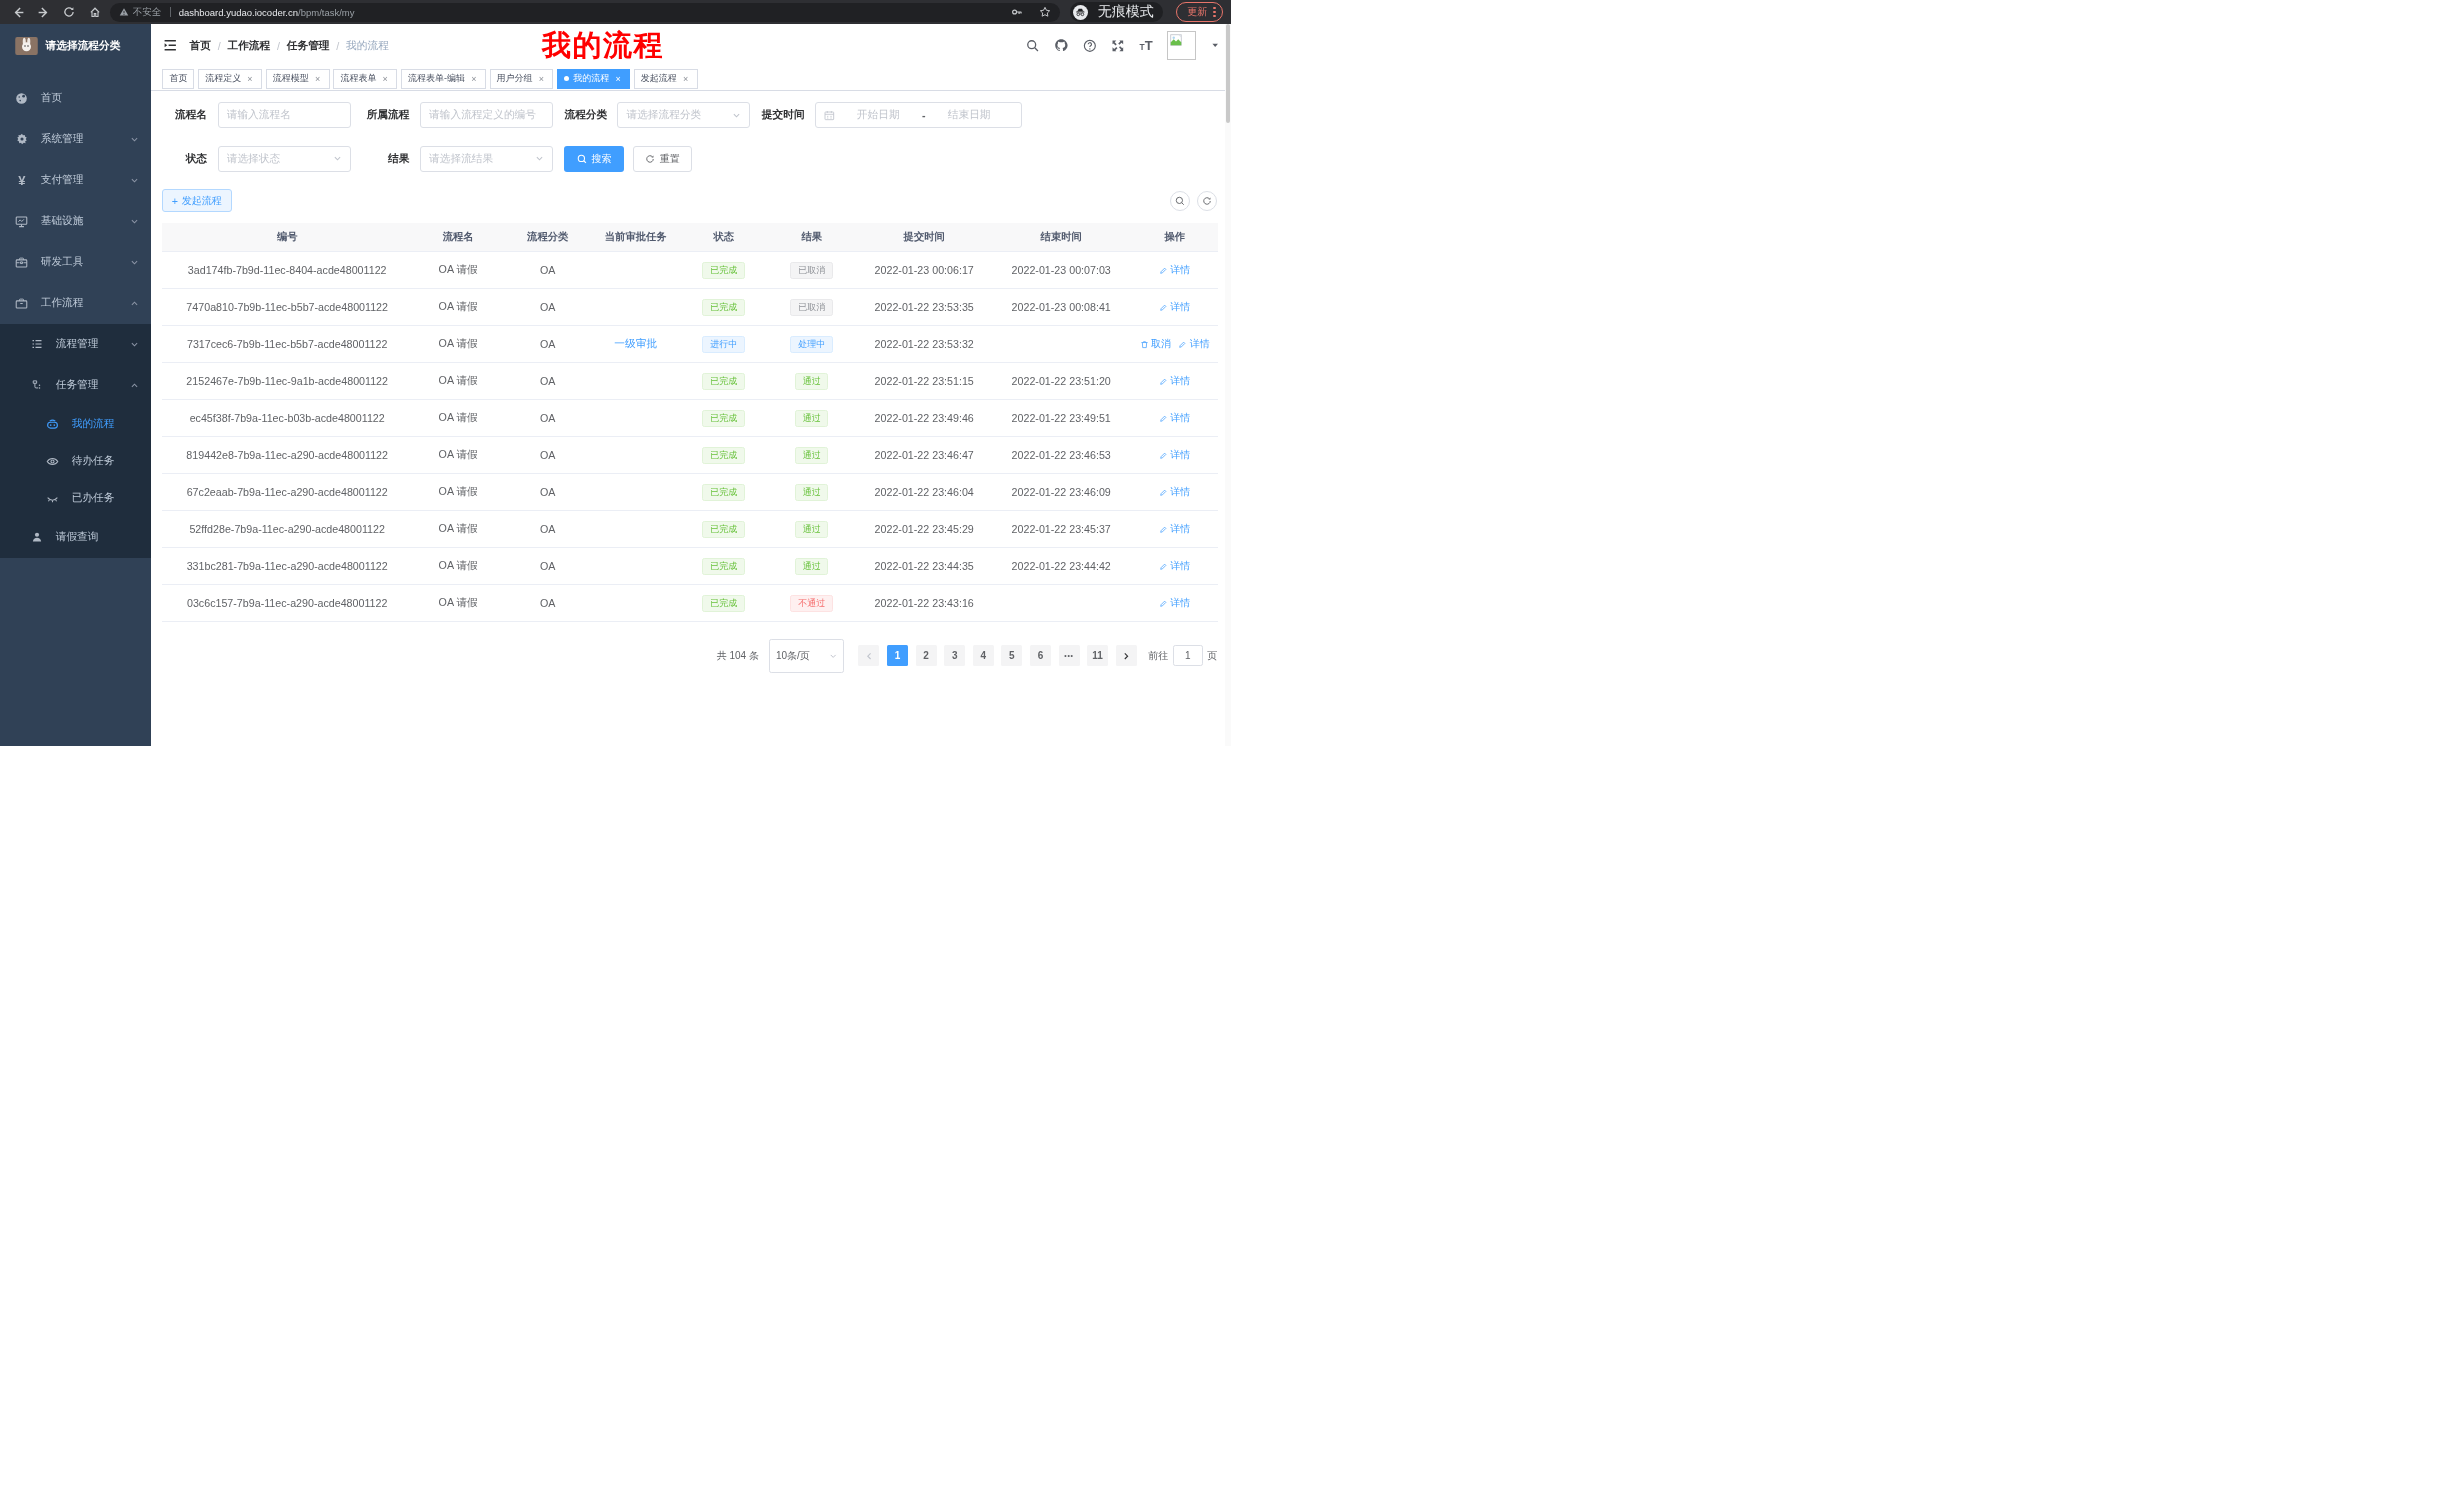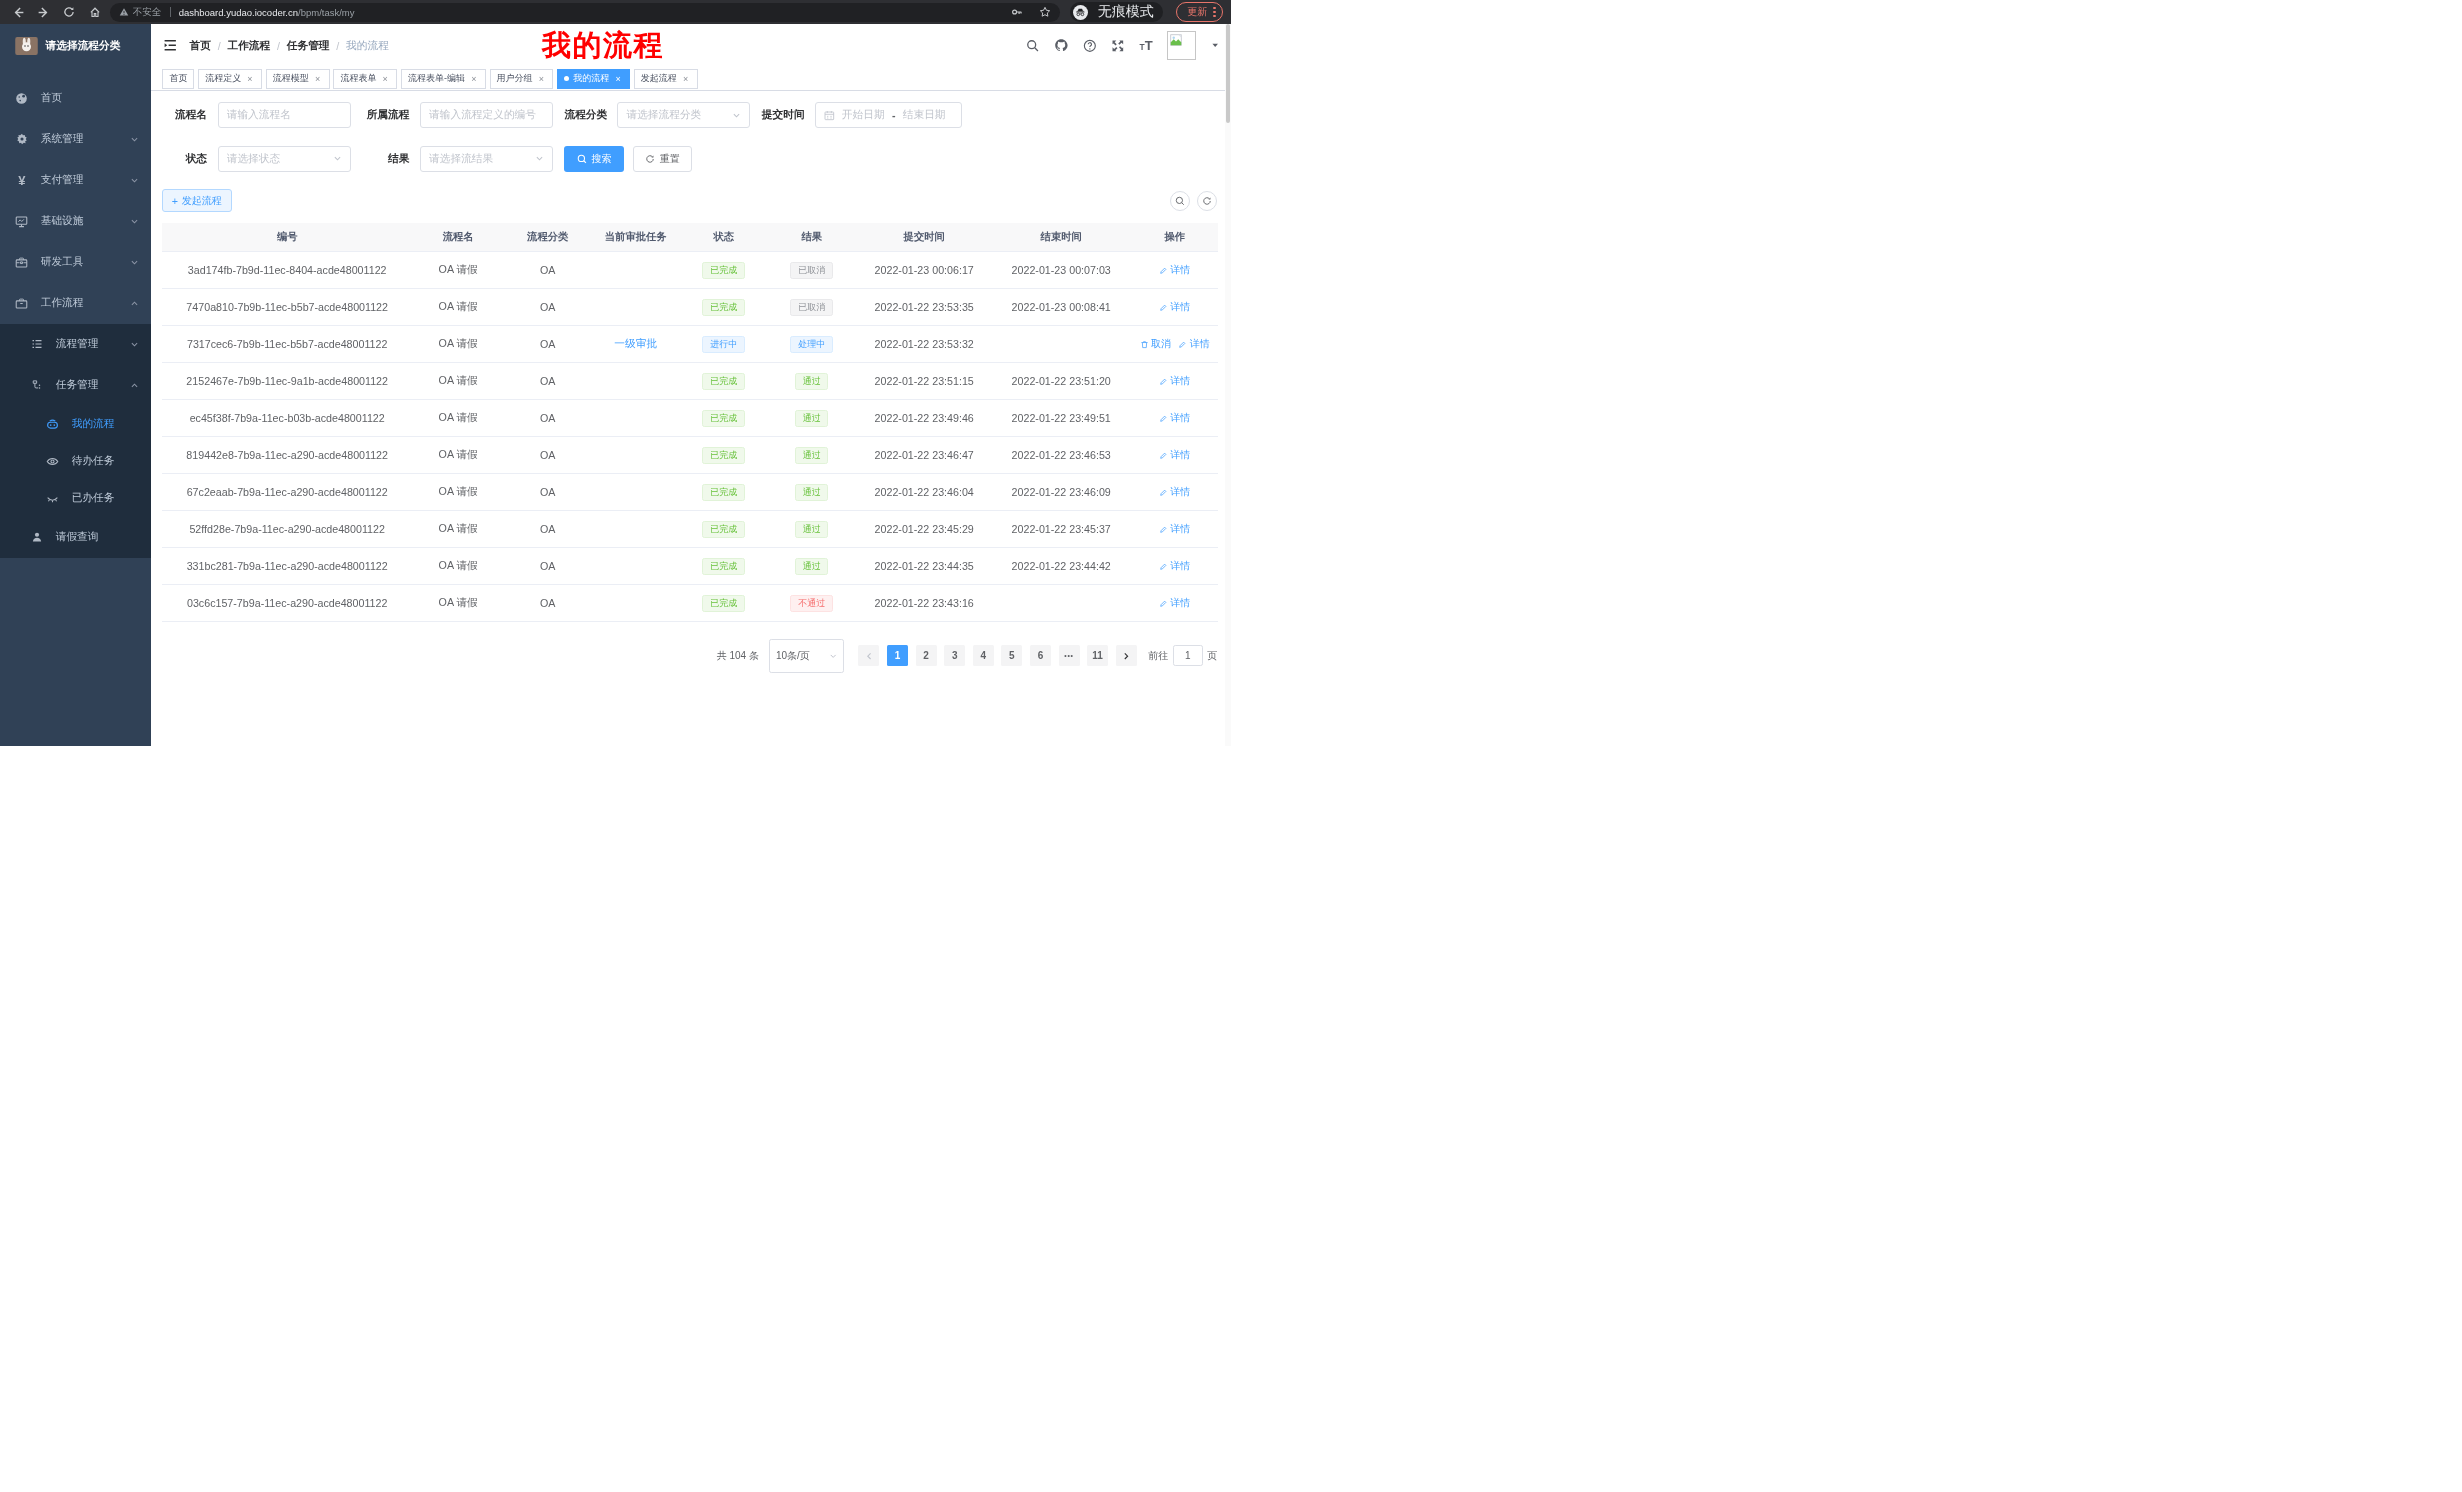--- a/index.html
+++ b/index.html
@@ -63,21 +63,21 @@
   .tv .dot { width:5.3px; height:5.3px; border-radius:50%; background:#fff; flex:0 0 auto; }
 
   
   .content { flex:1; padding:11.4px 13.7px 0 10.7px; overflow:hidden; }
   .form-row { display:flex; align-items:center; margin-bottom:17.5px; }
   .fi { display:flex; align-items:center; margin-right:11.4px; }
   .fi .flabel { font-size:10.7px; font-weight:700; color:#303133; text-align:right; padding-right:10.7px; flex:0 0 auto; white-space:nowrap; }
   .lw60 { width:56px; } .lw62 { width:58px; } .lw56 { width:53px; }
   .ctrl { width:133px; height:26px; border:0.8px solid #dcdfe6; border-radius:3px; background:#fff; display:flex; align-items:center; padding:0 8px; font-size:10.7px; color:#c0c4cc; cursor:text; }
   .ctrl.sel { cursor:pointer; justify-content:space-between; }
-  .ctrl.date { width:147px; cursor:pointer; }
+  .ctrl.date { width:207px; cursor:pointer; }
   .ctrl .ph { white-space:nowrap; overflow:hidden; }
   .date .seg { flex:1; text-align:center; white-space:nowrap; }
   .date .dash { color:#606266; font-weight:700; }
   .btn { height:26px; border-radius:3px; font-size:10px; display:inline-flex; align-items:center; gap:4.6px; padding:0 11.4px; cursor:pointer; border:0.8px solid transparent; white-space:nowrap; }
   .btn.primary { background:#409eff; color:#fff; }
   .btn.plain { background:#fff; border-color:#dcdfe6; color:#606266; }
   .toolbar-row { display:flex; align-items:center; justify-content:space-between; margin-top:0; }
   .create-btn { height:23px; padding:0 9px; background:#ecf5ff; border:0.8px solid #b3d8ff; color:#409eff; border-radius:3px; font-size:10px; display:inline-flex; align-items:center; gap:3.8px; cursor:pointer; }
   .mini-circles { display:flex; gap:7.6px; }
   .circ-btn { width:20px; height:20px; border-radius:50%; border:0.8px solid #dcdfe6; background:#fff; color:#606266; display:flex; align-items:center; justify-content:center; cursor:pointer; }

